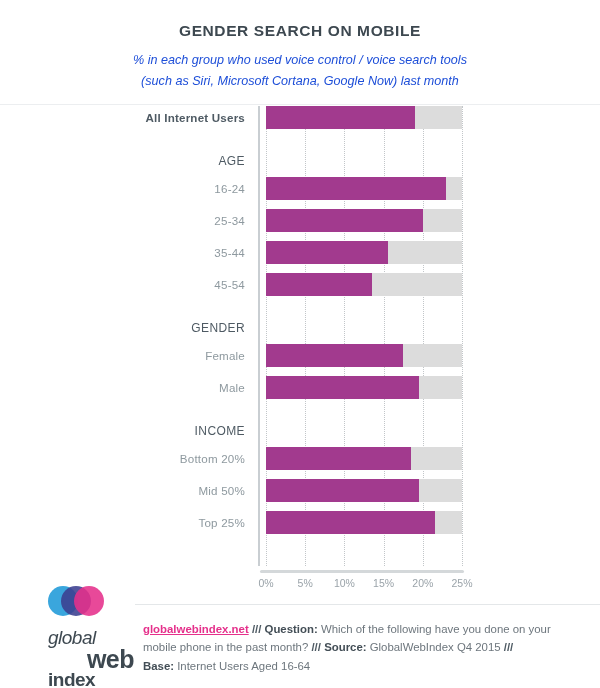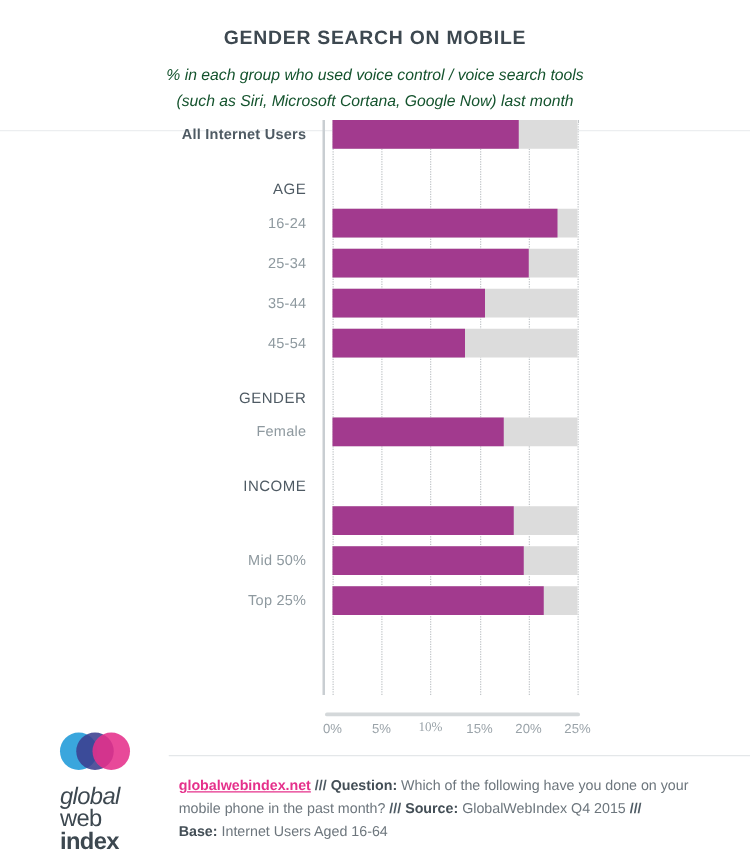--- a/index.html
+++ b/index.html
@@ -24,21 +24,21 @@
   .chart-title {
     font-size: 15.5px;
     font-weight: bold;
     letter-spacing: 0.6px;
     color: #3d4850;
     margin: 0 0 10px 0;
   }
   .chart-subtitle {
     font-size: 12.6px;
     font-style: italic;
-    color: #14532d;
+    color: #1d4ed8;
     line-height: 1.65;
     margin: 0;
   }
   .chart-subtitle .sub-line {
     display: block;
   }
 
   
   .head-rule {
     position: absolute;
@@ -46,21 +46,21 @@
     right: 0;
     top: 104px;
     height: 1px;
     background: #eceef0;
   }
 
   
   .chart-wrap {
     position: absolute;
     left: 0;
-    top: 96px;
+    top: 106px;
     width: 600px;
   }
   .chart-grid {
     position: relative;
     width: 600px;
   }
 
   .row {
     position: relative;
     height: 23px;
@@ -225,21 +225,21 @@
   .circ.blue  { left: 0;  background: #3aa6dd; }
   .circ.navy  { left: 13px; background: #3b3f8f; opacity: 0.88; }
   .circ.pink  { left: 26px; background: #e5308b; opacity: 0.88; }
   .logo-words {
     margin-top: 3px;
     margin-left: 6px;
     color: #3d4850;
     line-height: 0.96;
   }
   .logo-words .w1 { font-size: 19px; font-weight: normal; letter-spacing: -0.5px; font-style: italic; }
-  .logo-words .w2 { font-size: 19px; font-weight: normal; letter-spacing: -0.5px; }
+  .logo-words .w2 { font-size: 25px; font-weight: bold; letter-spacing: -0.5px; text-align: right; }
   .logo-words .w3 { font-size: 19px; font-weight: bold; letter-spacing: -0.5px; }
   .logo-words div { display: block; }
 </style>
 </head>
 <body>
 
 <div class="header">
   <h1 class="chart-title">GENDER SEARCH ON MOBILE</h1>
   <p class="chart-subtitle">
     <span class="sub-line">% in each group who used voice control / voice search tools</span>
@@ -296,25 +296,32 @@
       <div class="row spacer"></div>
       <div class="row group">
         <div class="row-label">GENDER</div>
       </div>
       <div class="row">
         <div class="row-label">Female</div>
         <div class="track">
           <div class="bar" style="width: 137.2px; background: rgb(162, 58, 142);"></div>
         </div>
       </div>
+      <div class="row">
+        <div class="row-label">Male</div>
+        <div class="track">
+          <div class="bar" style="width: 152.88px; background: rgb(162, 58, 142);"></div>
+        </div>
+      </div>
       <div class="row spacer"></div>
       <div class="row group">
         <div class="row-label">INCOME</div>
       </div>
       <div class="row">
+        <div class="row-label">Bottom 20%</div>
         <div class="track">
           <div class="bar" style="width: 145.04px; background: rgb(162, 58, 142);"></div>
         </div>
       </div>
       <div class="row">
         <div class="row-label">Mid 50%</div>
         <div class="track">
           <div class="bar" style="width: 152.88px; background: rgb(162, 58, 142);"></div>
         </div>
       </div>
@@ -324,21 +331,21 @@
           <div class="bar" style="width: 168.56px; background: rgb(162, 58, 142);"></div>
         </div>
       </div>
     </div>
 </div>
 
 <div class="xaxis" id="xaxis">
   <div class="xaxis-rule"></div>
 <div class="xtick" style="left: 266px;">0%</div>
     <div class="xtick" style="left: 305.2px;">5%</div>
-    <div class="xtick" style="left: 344.4px; font-family: Liberation Serif, serif;">10%</div>
+    <div class="xtick" style="left: 344.4px;">10%</div>
     <div class="xtick" style="left: 383.6px;">15%</div>
     <div class="xtick" style="left: 422.8px;">20%</div>
     <div class="xtick" style="left: 462px; text-align: right;">25%</div>
   </div>
 
 <div class="footer-rule"></div>
 <div class="footer">
   <div class="footer-text">
     <a class="brand" href="#">globalwebindex.net</a>
     <span class="sep">///</span>

